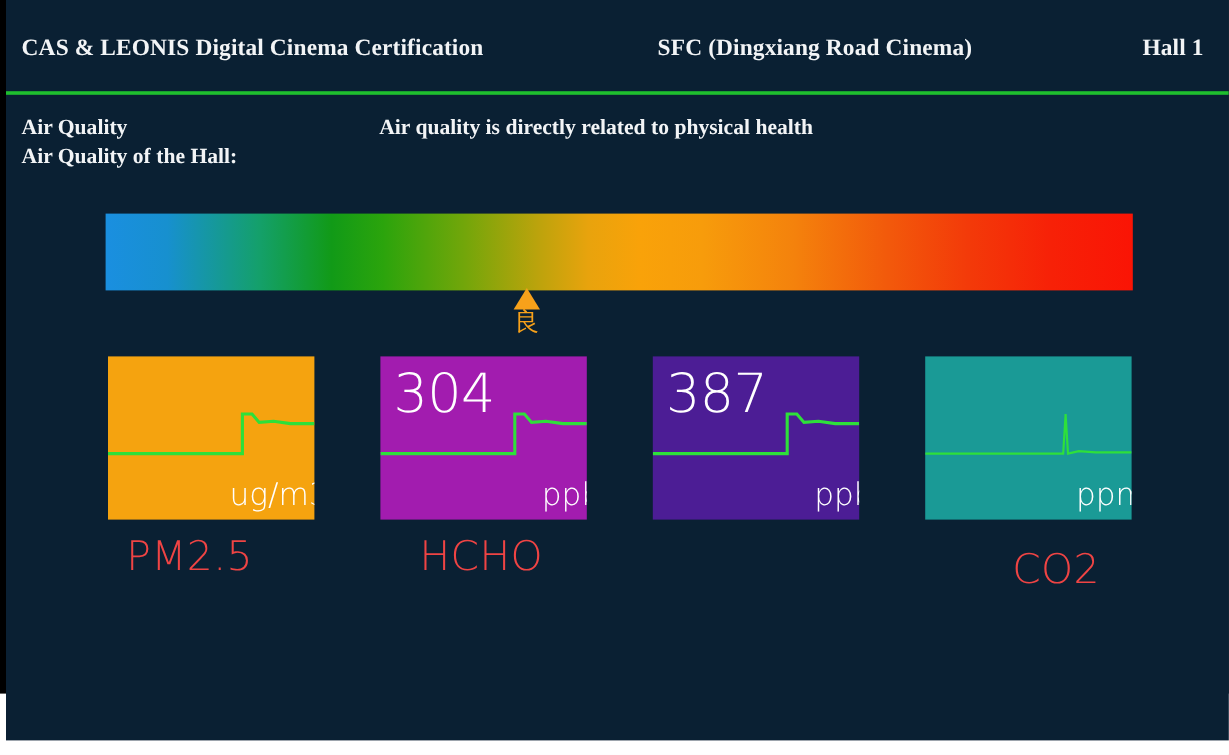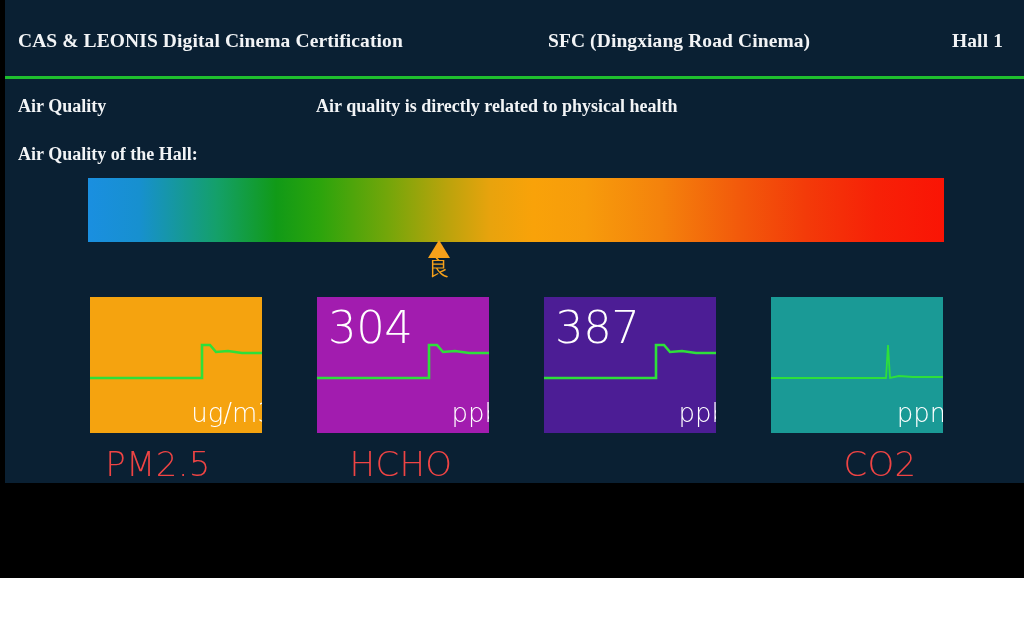--- a/index.html
+++ b/index.html
@@ -29,21 +29,21 @@
     width: 1024px;
     height: 578px;
     background: #000000;
   }
 
   #panel {
     position: absolute;
     left: 5px;
     top: 0px;
     width: 1019px;
-    height: 483px;
+    height: 617px;
     background: #0a2033;
     overflow: hidden;
   }
 
   
   #header {
     position: absolute;
     left: 0;
     top: 0;
     width: 1019px;
@@ -75,21 +75,21 @@
   .sec-text {
     position: absolute;
     color: #f2f4f6;
     font-family: "Liberation Serif", serif;
     font-weight: bold;
     font-size: 18px;
     white-space: nowrap;
   }
   #sec-title   { left: 13px;  top: 96px; }
   #sec-tagline { left: 311px; top: 96px; }
-  #sec-sub     { left: 13px;  top: 144px; }
+  #sec-sub     { left: 13px;  top: 120px; }
 
   
   #scale-wrap {
     position: absolute;
     left: 83px;
     top: 178px;
     width: 856px;
     height: 64px;
   }
   #scale-bar {
@@ -192,21 +192,21 @@
     color: #ef4444;
     font-family: "DejaVu Sans", sans-serif;
     font-weight: 300;
     font-size: 34px;
     line-height: 42px;
     letter-spacing: 0.3px;
   }
   #caption-0 { left: 38px;  }
   #caption-1 { left: 281px; }
   #caption-2 { left: 523px; }
-  #caption-3 { left: 760px; }
+  #caption-3 { left: 760px; margin-top: 11px; }
 </style>
 </head>
 <body>
 
 <div id="screen">
 
   <div id="panel-frame"></div>
 
   <div id="panel" style="background: rgb(10, 32, 51);">
 

